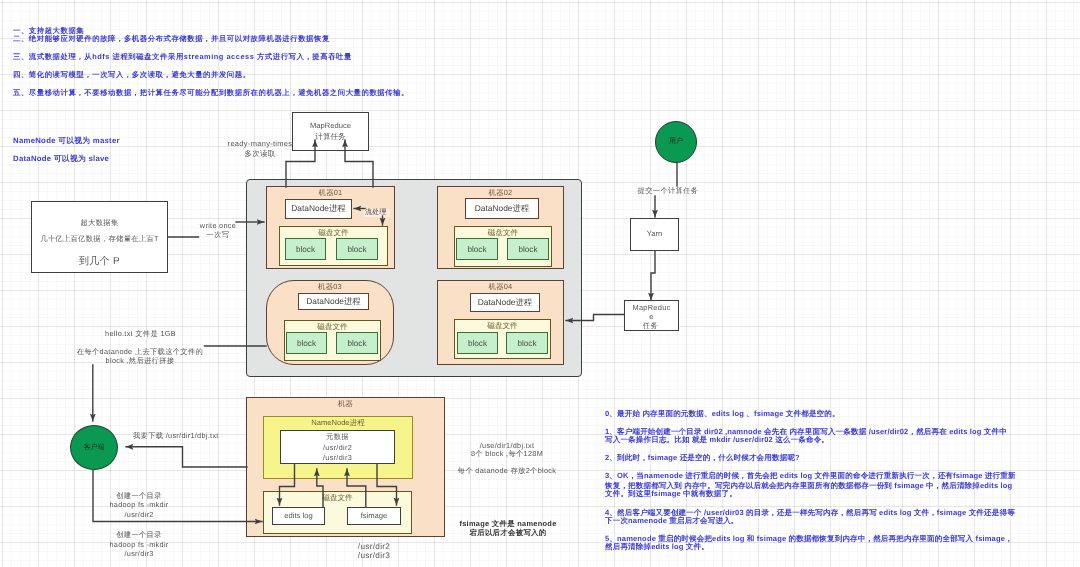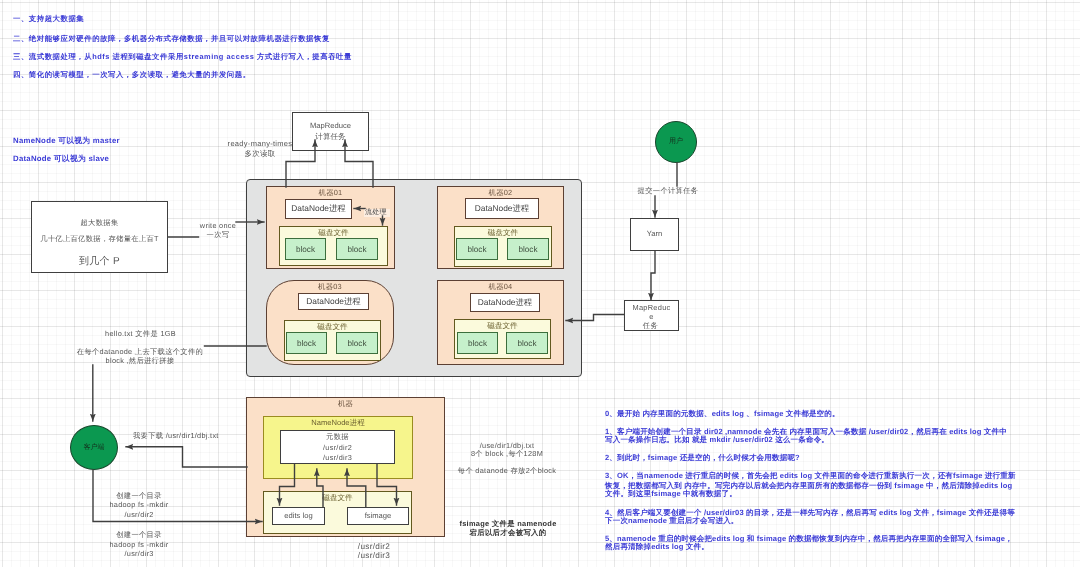--- a/index.html
+++ b/index.html
@@ -43,24 +43,25 @@
           display:flex;align-items:center;justify-content:center;
           font-size:7px;color:#14331f;white-space:nowrap;}
   .nnproc{position:absolute;box-sizing:border-box;background:#f6f58c;
           border:1.3px solid #9a8c20;}
   .bold{font-weight:bold;color:#333;}
 </style>
 </head>
 <body>
 <div id="root">
 
-<div class="bullet" style="left:13px;top:14px;">一、支持超大数据集</div>
+<div class="bullet" style="left:13px;top:26px;">一、支持超大数据集</div>
 <div class="bullet" style="left:13px;top:33.5px;">二、绝对能够应对硬件的故障，多机器分布式存储数据，并且可以对故障机器进行数据恢复</div>
 <div class="bullet" style="left:13px;top:51.5px;">三、流式数据处理，从hdfs 进程到磁盘文件采用streaming access 方式进行写入，提高吞吐量</div>
 <div class="bullet" style="left:13px;top:69.5px;">四、简化的读写模型，一次写入，多次读取，避免大量的并发问题。</div>
+<div class="bullet" style="left:13px;top:87.5px;">五、尽量移动计算，不要移动数据，把计算任务尽可能分配到数据所在的机器上，避免机器之间大量的数据传输。</div>
 
 <div class="note" style="left:13px;top:135.5px;">NameNode 可以视为 master</div>
 <div class="note" style="left:13px;top:153.5px;">DataNode 可以视为 slave</div>
 
 <div class="box dbox" style="left:292px;top:112px;width:77px;height:39px;background:#fff;">
   <div class="ct">MapReduce</div>
   <div class="ct">计算任务</div>
 </div>
 <div class="lbl" style="left:219px;top:139px;width:82px;font-size:7.5px;">ready-many-times</div>
 <div class="lbl" style="left:219px;top:148.5px;width:82px;font-size:7.5px;">多次读取</div>
@@ -174,21 +175,21 @@
 <div class="box" style="left:280px;top:430px;width:115px;height:34px;background:#fff;"></div>
 <div class="lbl" style="left:280px;top:432px;width:115px;font-size:7.3px;">元数据</div>
 <div class="lbl" style="left:280px;top:443px;width:115px;font-size:7.3px;">/usr/dir2</div>
 <div class="lbl" style="left:280px;top:453px;width:115px;font-size:7.3px;">/usr/dir3</div>
 <div class="disk" style="left:263px;top:491px;width:149px;height:43px;">
   <div class="dtitle">磁盘文件</div>
 </div>
 <div class="box dbox" style="left:272px;top:507px;width:53px;height:18px;background:#fff;">
   <div class="ct">edits log</div>
 </div>
-<div class="box dbox" style="left:347px;top:507px;width:62px;height:18px;background:#fff;justify-content:center;">
+<div class="box dbox" style="left:347px;top:507px;width:54px;height:18px;background:#fff;justify-content:center;">
   <div class="ct">fsimage</div>
 </div>
 <div class="lbl" style="left:319px;top:542px;width:110px;font-size:8.2px;">/usr/dir2</div>
 <div class="lbl" style="left:319px;top:551px;width:110px;font-size:8.2px;">/usr/dir3</div>
 
 <div class="lbl" style="left:432px;top:441px;width:150px;font-size:7.3px;">/use/dir1/dbj.txt</div>
 <div class="lbl" style="left:432px;top:449px;width:150px;font-size:7.3px;">8个 block ,每个128M</div>
 <div class="lbl" style="left:432px;top:466px;width:150px;font-size:7.3px;">每个 datanode 存放2个block</div>
 <div class="lbl bold" style="left:433px;top:519px;width:150px;font-size:7.4px;">fsimage 文件是 namenode</div>
 <div class="lbl bold" style="left:433px;top:527.5px;width:150px;font-size:7.4px;">宕后以后才会被写入的</div>

